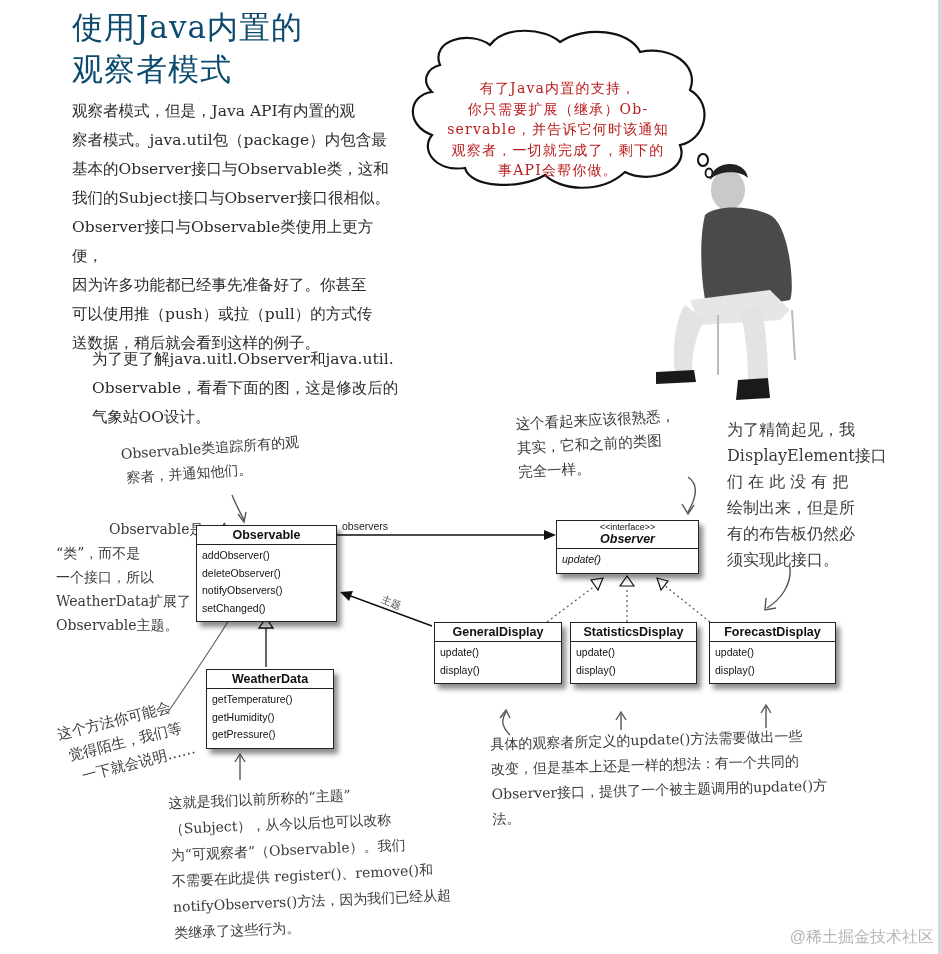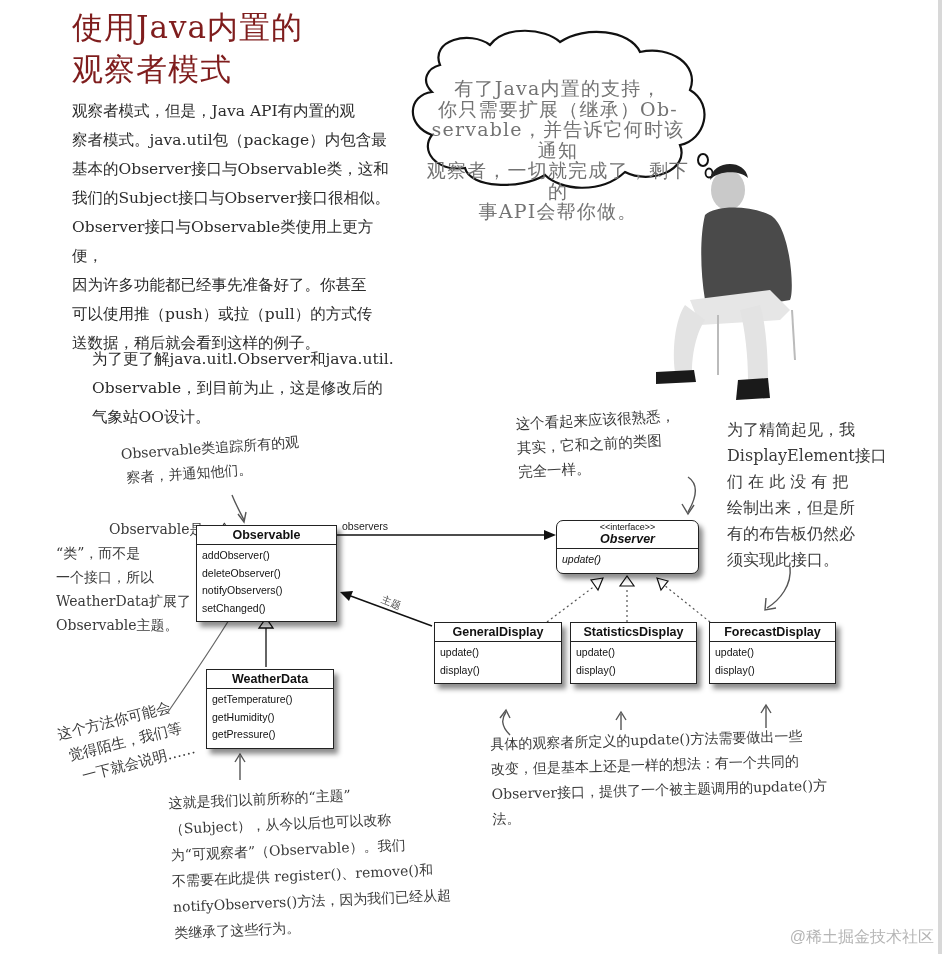--- a/index.html
+++ b/index.html
@@ -1,21 +1,21 @@
 <!DOCTYPE html>
 <html><head>
 <meta charset="utf-8">
 <style>
   html, body { margin:0; padding:0; background:#ffffff; }
   body { width:942px; height:954px; position:relative; overflow:hidden;
          font-family:"DejaVu Serif", "Liberation Serif", serif; color:#2a2a2a; }
   .abs { position:absolute; }
-  .title { left:72px; top:6px; font-size:31px; line-height:42px; color:#7f1d1d; letter-spacing:1px; }
+  .title { left:72px; top:6px; font-size:31px; line-height:42px; color:#0c4a6e; letter-spacing:1px; }
   .para { left:72px; width:322px; font-size:15.5px; line-height:29px; color:#2b2b2b; }
-  .bubble-text { font-size:19px; line-height:20.5px; color:#737373; text-align:center; letter-spacing:1.2px; }
+  .bubble-text { font-size:14px; line-height:20.5px; color:#b91c1c; text-align:center; letter-spacing:1.2px; }
   .note { font-size:14px; line-height:24px; color:#3a3a3a; }
   .uml { position:absolute; background:#fff; border:1.5px solid #222;
          box-shadow:4px 5px 5px rgba(0,0,0,0.45); font-family:"Liberation Sans", sans-serif; color:#111; }
   .uml .hd { border-bottom:1.2px solid #222; text-align:center; font-weight:bold; font-size:12.5px; padding:2px 0 2px; }
   .uml .stereo { font-weight:normal; font-size:9px; line-height:10px; display:block; }
   .uml .body { padding:2px 5px 4px; font-size:10.5px; line-height:17.5px; }
   .uml .ital { font-style:italic; }
   svg.overlay { position:absolute; left:0; top:0; }
   .watermark { right:8px; bottom:6px; font-family:"Liberation Sans", sans-serif; font-size:16px; color:#b5b5b5; }
   .rightbar { right:0; top:0; width:4px; height:954px; background:#d8d8d8; }
@@ -33,21 +33,21 @@
   <div>察者模式。java.util包（package）内包含最</div>
   <div>基本的Observer接口与Observable类，这和</div>
   <div>我们的Subject接口与Observer接口很相似。</div>
   <div>Observer接口与Observable类使用上更方便，</div>
   <div>因为许多功能都已经事先准备好了。你甚至</div>
   <div>可以使用推（push）或拉（pull）的方式传</div>
   <div>送数据，稍后就会看到这样的例子。</div>
 </div>
 <div class="abs para" style="top:345px;margin-left:20px;">
   <div>为了更了解java.uitl.Observer和java.util.</div>
-  <div>Observable，到目前为止，这是修改后的</div>
+  <div>Observable，看看下面的图，这是修改后的</div>
   <div>气象站OO设计。</div>
 </div>
 
 <svg class="overlay" width="942" height="954">
 
   <path d="M440,65 C430,40 470,30 490,45 C505,25 545,28 560,42 C585,25 630,30 640,52 C670,45 700,65 690,90 C715,105 705,140 680,145 C690,170 650,185 625,172 C600,195 560,190 545,175 C520,190 470,188 465,168 C435,172 420,150 432,135 C405,125 408,95 432,92 C420,80 428,68 440,65 Z" fill="#fff" stroke="#111" stroke-width="2.2"></path>
   <ellipse cx="703" cy="160" rx="5" ry="6" fill="#fff" stroke="#111" stroke-width="2"></ellipse>
   <ellipse cx="709" cy="173" rx="3.5" ry="4.5" fill="#fff" stroke="#111" stroke-width="1.8"></ellipse>
 
   <g>
@@ -161,21 +161,21 @@
 <div class="uml" style="left:196px; top:525px; width:139px;">
   <div class="hd">Observable</div>
   <div class="body">
     <div>addObserver()</div>
     <div>deleteObserver()</div>
     <div>notifyObservers()</div>
     <div>setChanged()</div>
   </div>
 </div>
 
-<div class="uml" style="left:556px; top:520px; width:141px;border-radius:7px;">
+<div class="uml" style="left:556px; top:520px; width:141px;">
   <div class="hd ital" style="padding-top:1px;">
     <span class="stereo" style="font-style:normal;">&lt;&lt;interface&gt;&gt;</span>
     <span>Observer</span>
   </div>
   <div class="body ital">
     <div>update()</div>
   </div>
 </div>
 
 <div class="uml" style="left:206px; top:669px; width:126px;">

